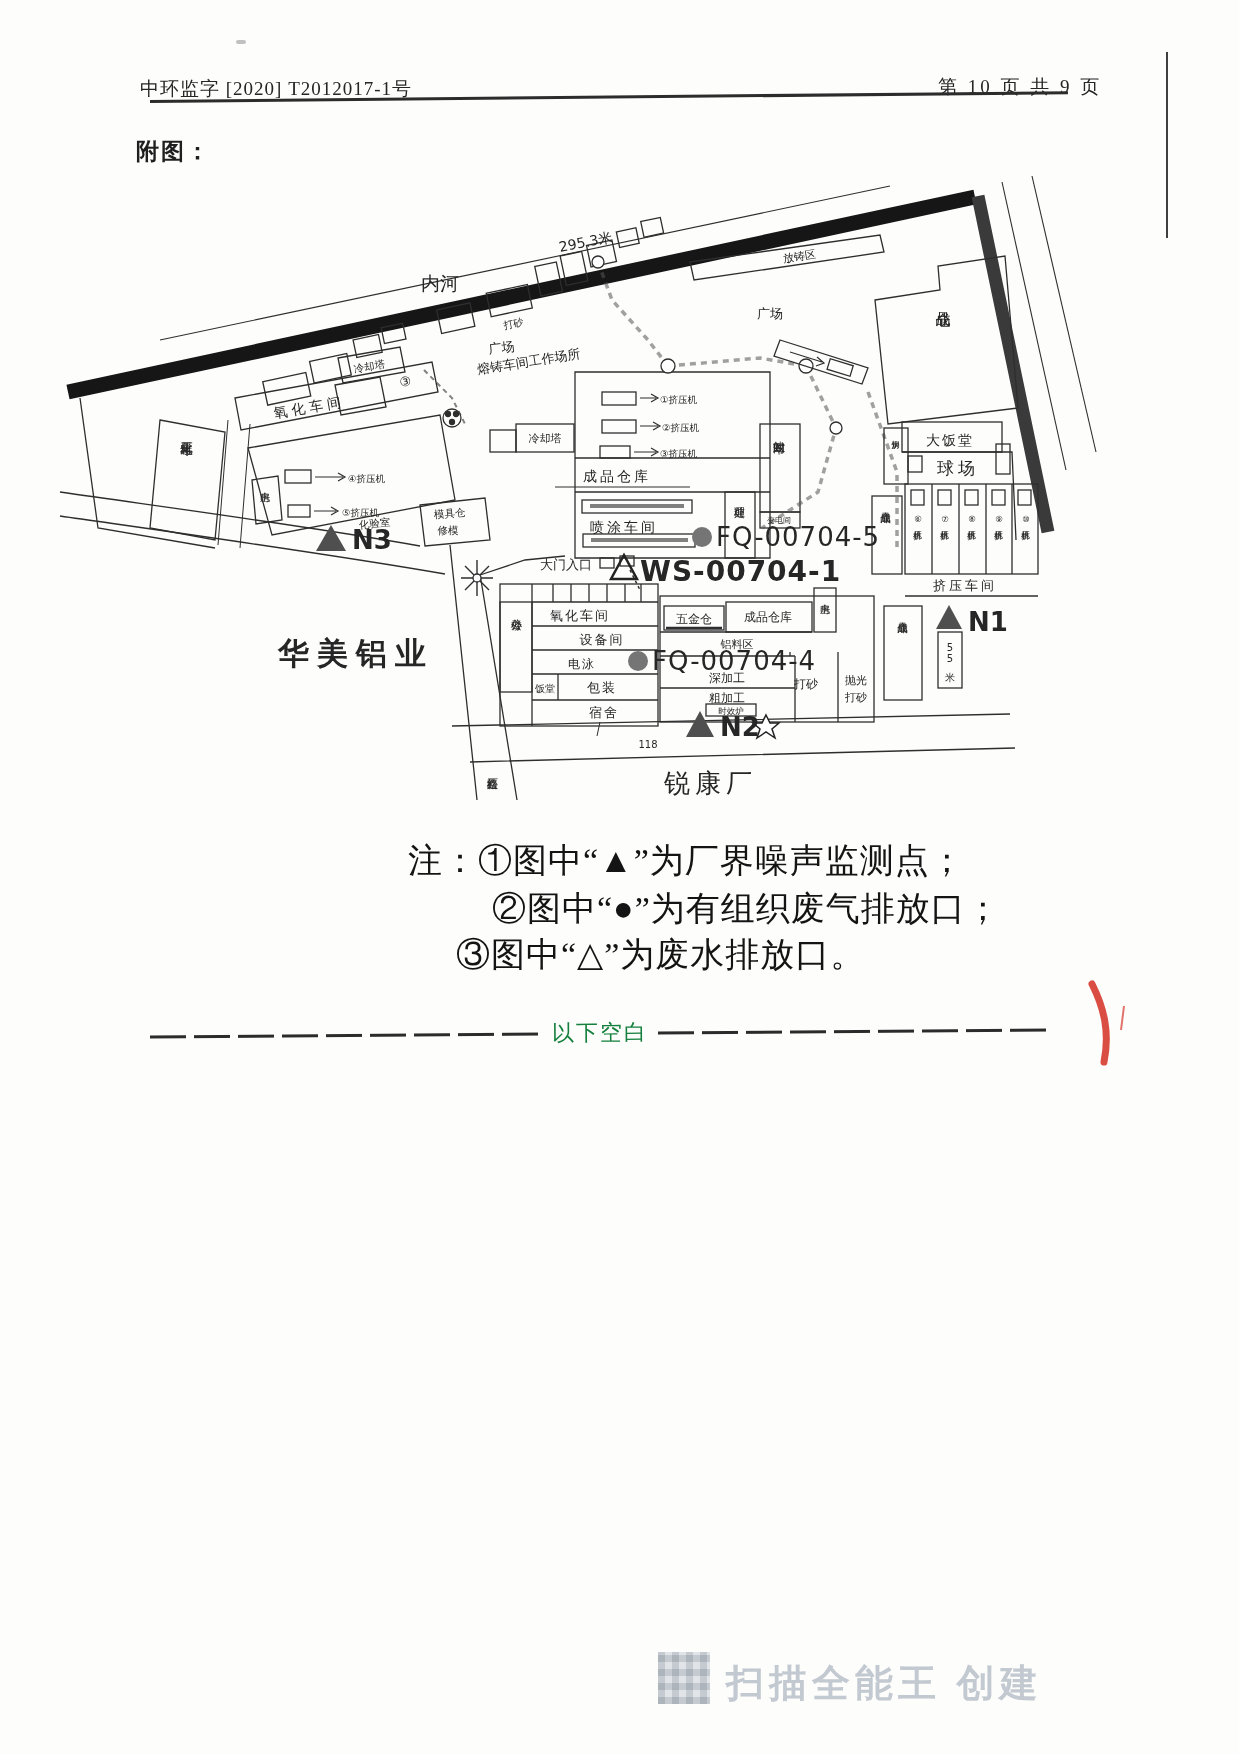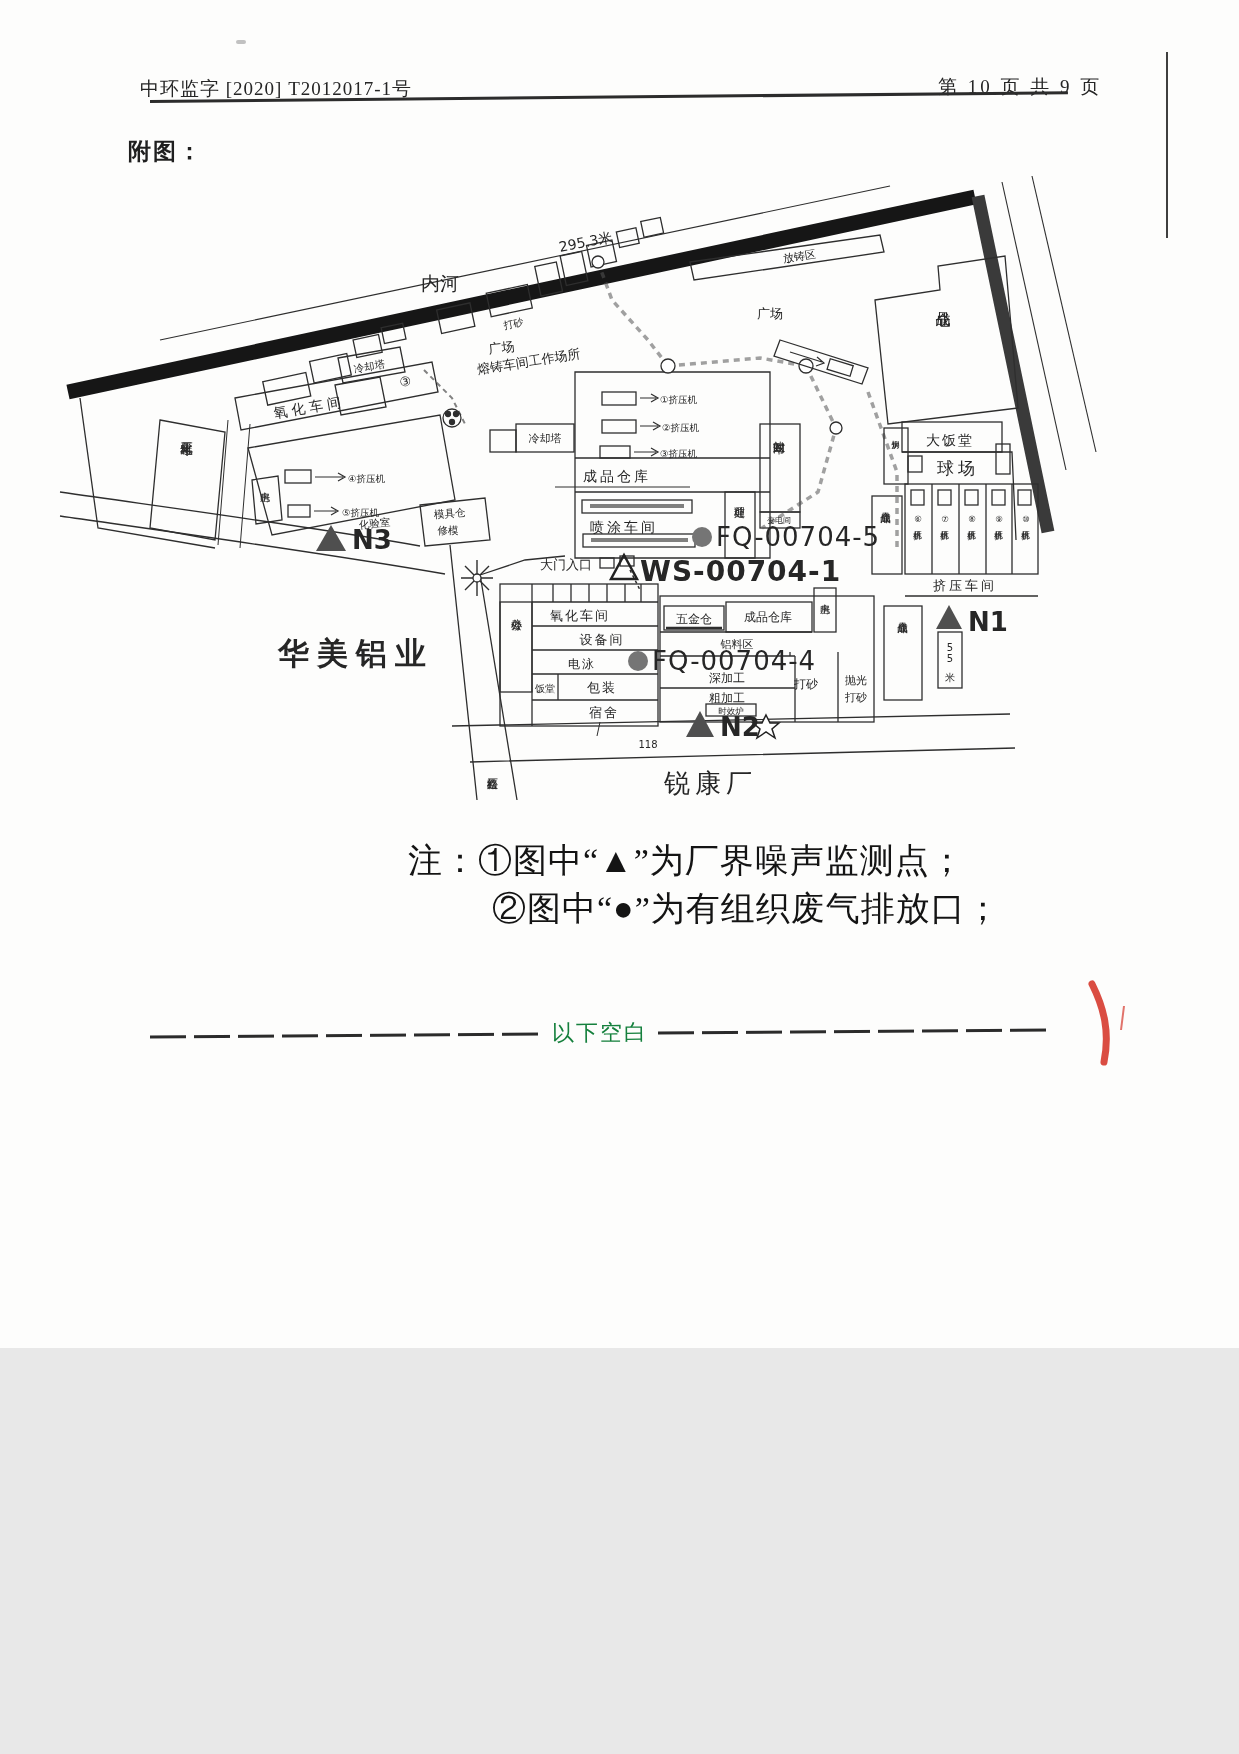--- a/index.html
+++ b/index.html
@@ -1,16 +1,16 @@
 <!DOCTYPE html>
 <html><head>
 <meta charset="utf-8">
 <style>
   html,body{margin:0;padding:0;background:#e8e8e8;}
-  .page{position:relative;width:1239px;height:1348px;background:#fdfdfc;overflow:hidden;
+  .page{position:relative;width:1239px;height:1754px;background:#fdfdfc;overflow:hidden;
         font-family:"Liberation Serif","DejaVu Serif",serif;color:#1f1f1f;}
   .abs{position:absolute;}
   .hdr{font-size:19px;letter-spacing:1px;color:#252525;}
   .figcap{font-size:23px;font-weight:bold;letter-spacing:2px;}
   .note{font-size:34px;letter-spacing:1px;color:#141414;white-space:nowrap;}
   .divider{display:flex;align-items:center;gap:10px;width:900px;transform:rotate(-0.45deg);}
   .dashline{height:3px;background:repeating-linear-gradient(90deg,#2b2b2b 0 36px,rgba(0,0,0,0) 36px 44px);flex:1;}
   .divlabel{font-size:22px;color:#15803d;letter-spacing:2px;white-space:nowrap;}
   .vline{width:2px;background:#3f3f3f;}
   .wmtext{font-family:Liberation Sans, sans-serif;font-size:38px;font-weight:600;
@@ -27,21 +27,21 @@
 <body>
 
 <div class="page">
 
   <div class="abs hdr" style="left:140px;top:76px;">中环监字 [2020] T2012017-1号</div>
   <div class="abs hdr" style="left:938px;top:74px;letter-spacing:3px;">第 10 页 共 9 页</div>
   <div class="abs" style="left:150px;top:100px;width:918px;height:3px;background:#2c2c2c;transform:rotate(-0.55deg);transform-origin:left;"></div>
   <div class="abs vline" style="left:1166px;top:52px;height:186px;"></div>
   <div class="abs speck" style="left:236px;top:40px;width:10px;height:4px;"></div>
 
-  <div class="abs figcap" style="left:128px;top:136px;">附图：</div>
+  <div class="abs figcap" style="left:136px;top:136px;">附图：</div>
 
   <svg class="abs" style="left:0;top:0;" width="1239" height="1754" viewBox="0 0 1239 1754">
     <g stroke="#2e2e2e" stroke-width="1.3" fill="none">
 
       <path d="M68 392 L975 197" stroke="#161616" stroke-width="15"></path>
       <path d="M978 196 L1048 532" stroke="#3a3a3a" stroke-width="13"></path>
       <path d="M160 340 L890 186" stroke-width="1.1"></path>
       <path d="M1002 182 L1066 470" stroke-width="1.1"></path>
       <path d="M1032 176 L1096 452" stroke-width="1.1"></path>
 
@@ -236,20 +236,21 @@
     <text x="278" y="664" font-size="31" font-weight="bold" letter-spacing="8">华美铝业</text>
     <text x="664" y="792" font-size="26" letter-spacing="5">锐康厂</text>
     <text class="vtx" x="492" y="770" font-size="11">红松石路</text>
 
     <path d="M1092 984 C1104 1008 1110 1032 1104 1062" stroke="#d63a2e" stroke-width="7" fill="none" stroke-linecap="round" opacity=".9"></path>
     <path d="M1124 1006 L1121 1030" stroke="#d63a2e" stroke-width="2" opacity=".7"></path>
   </svg>
 
   <div class="abs note" style="left:408px;top:838px;">注：①图中“▲”为厂界噪声监测点；</div>
   <div class="abs note" style="left:452px;top:886px;margin-left:40px;">②图中“●”为有组织废气排放口；</div>
+  <div class="abs note" style="left:456px;top:932px;">③图中“△”为废水排放口。</div>
 
   <div class="abs divider" style="left:150px;top:1018px;">
     <div class="dashline"></div>
     <div class="divlabel">以下空白</div>
     <div class="dashline"></div>
   </div>
 
   <div class="abs qr" style="left:658px;top:1652px;"></div>
   <div class="abs wmtext" style="left:726px;top:1658px;">扫描全能王 创建</div>
 

